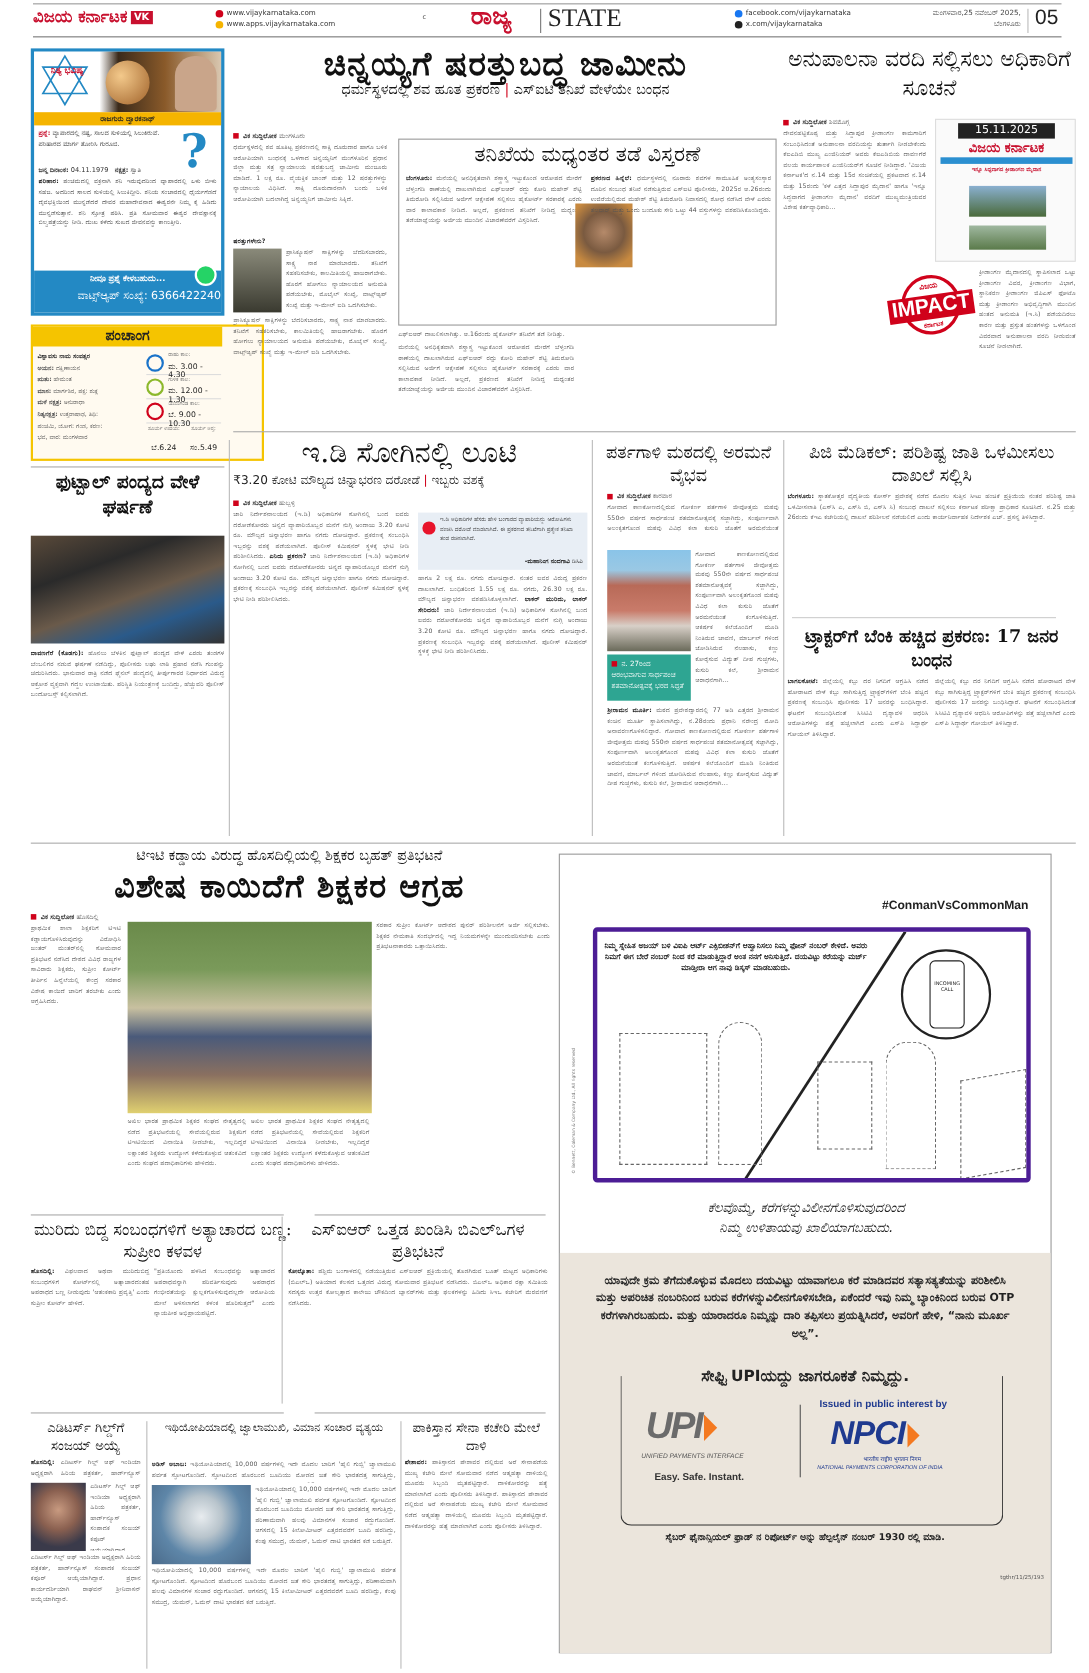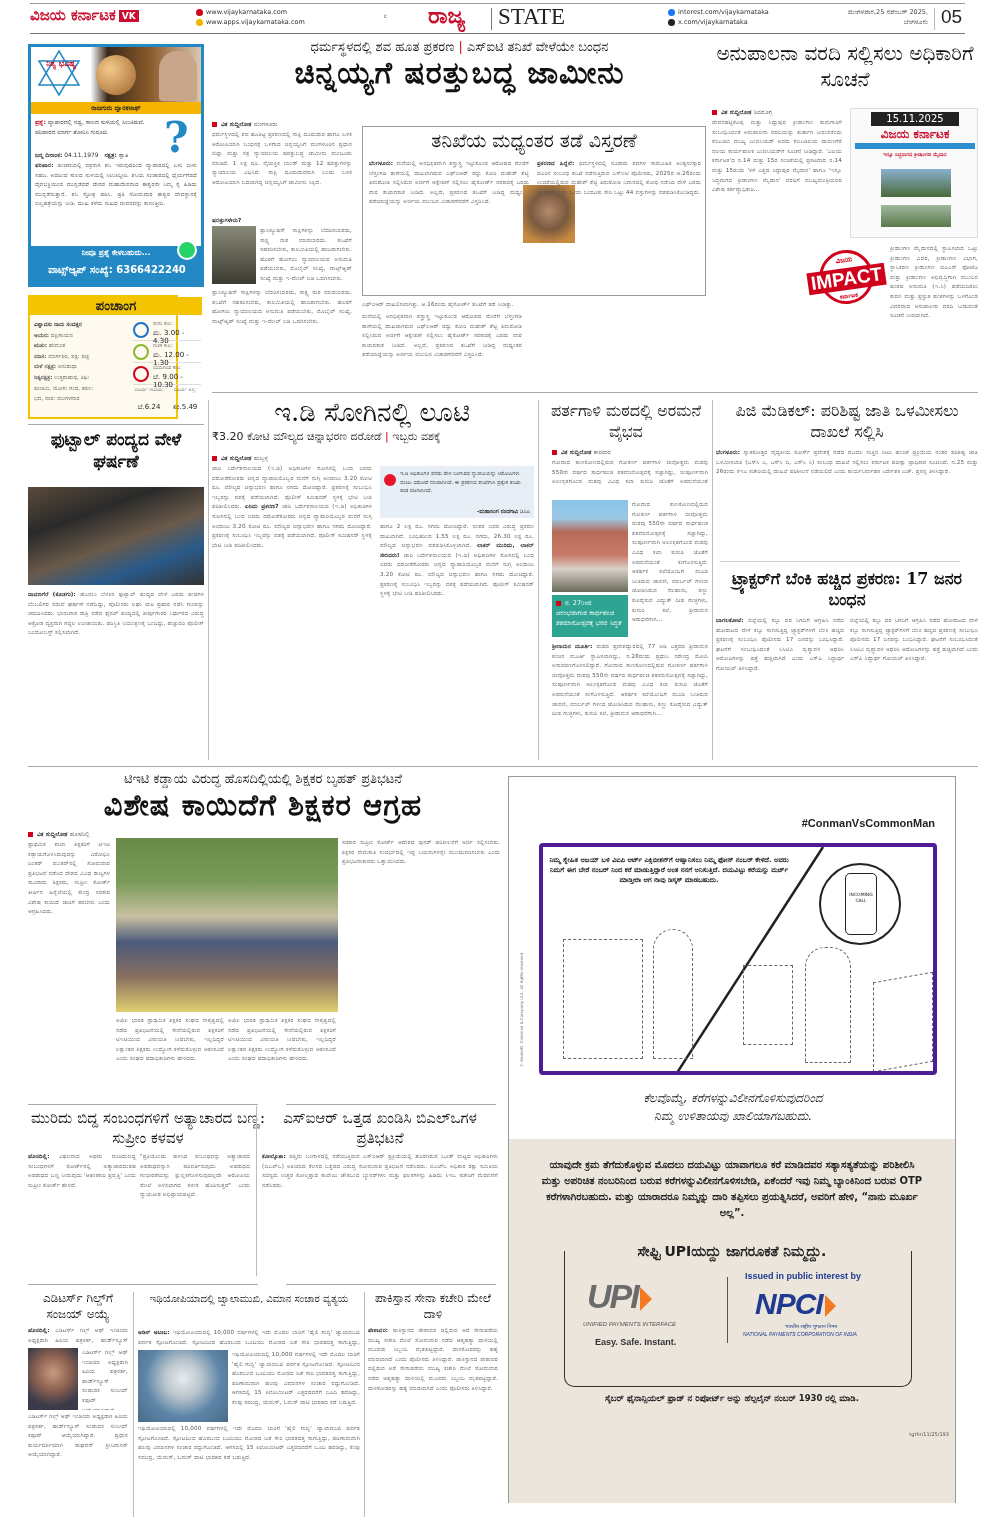--- a/index.html
+++ b/index.html
@@ -28,21 +28,21 @@
   </div>
   <div class="abs url-row" style="left:196px;top:7px">
     <div><span class="dot" style="background:#d0021b"></span><span>www.vijaykarnataka.com</span></div>
     <div><span class="dot" style="background:#f5b400"></span><span>www.apps.vijaykarnataka.com</span></div>
   </div>
   <div class="abs" style="left:384px;top:12px;font-size:6px;color:#555">c</div>
   <div class="abs" style="left:428px;top:2px;font-family:'DejaVu Serif',serif;font-weight:bold;font-size:22px;color:#c8102e">ರಾಜ್ಯ</div>
   <div class="abs" style="left:491px;top:8px;width:1px;height:22px;background:#777"></div>
   <div class="abs" style="left:498px;top:4px;font-family:Liberation Serif, serif;font-size:23px;color:#222">STATE</div>
   <div class="abs url-row" style="left:668px;top:7px">
-    <div><span class="dot" style="background:#1877f2"></span><span>interest.com/vijaykarnataka</span></div>
+    <div><span class="dot" style="background:#1877f2"></span><span>facebook.com/vijaykarnataka</span></div>
     <div><span class="dot" style="background:#222"></span><span>x.com/vijaykarnataka</span></div>
   </div>
   <div class="abs" style="left:810px;top:7px;font-size:6.5px;color:#444;text-align:right;width:118px;line-height:10px">
     <div>ಮಂಗಳವಾರ,25 ನವೆಂಬರ್ 2025,</div>
     <div>ಬೆಂಗಳೂರು</div>
   </div>
   <div class="abs" style="left:934px;top:8px;width:1px;height:22px;background:#bbb"></div>
   <div class="abs" style="left:941px;top:6px;font-family:'Liberation Sans',sans-serif;font-size:19px;color:#222">05</div>
   <div class="rule" style="left:30px;top:33px;width:935px;background:#777"></div>
 </div>
@@ -66,27 +66,27 @@
   </div>
   <div class="abs" style="left:4px;top:103px;width:165px;font-size:6px;line-height:10px;color:#333">
     <b>ಜನ್ಮ ದಿನಾಂಕ:</b> <span>04.11.1979</span>&nbsp;&nbsp;&nbsp;<b>ನಕ್ಷತ್ರ:</b> <span>ಸ್ವಾತಿ</span>
   </div>
   <div class="abs body-text" style="left:4px;top:114px;width:162px;height:82px;color:#444">
     <b style="color:#222">ಪರಿಹಾರ:</b> <span>ಪಂಚಮದಲ್ಲಿ ವಕ್ರನಾಗಿ ಶನಿ ಇರುವುದರಿಂದ ವ್ಯಾಪಾರದಲ್ಲಿ ಏಳು ಬೀಳು ಸಹಜ. ಅದರಿಂದ ಸಾಲದ ಸುಳಿಯಲ್ಲಿ ಸಿಲುಕಿದ್ದೀರಿ. ಶನಿಯ ಸಂಚಾರದಲ್ಲಿ ಧೈರ್ಯಗೆಡದೆ ದೈವಭಕ್ತಿಯಿಂದ ಮುನ್ನಡೆದರೆ ದೇವರ ಮಹಾದೇವನಾದ ಈಶ್ವರನೇ ನಿಮ್ಮ ಕೈ ಹಿಡಿದು ಮುನ್ನಡೆಸುತ್ತಾನೆ. ಶನಿ ಸ್ತೋತ್ರ ಪಠಿಸಿ. ಪ್ರತಿ ಸೋಮವಾರ ಈಶ್ವರ ದೇವಸ್ಥಾನಕ್ಕೆ ಬಿಲ್ವಪತ್ರೆಯನ್ನು ನೀಡಿ. ದುಃಖ ಕಳೆದು ಸುಖದ ಜೀವನವನ್ನು ಕಾಣುತ್ತೀರಿ.</span>
   </div>
   <div class="abs" style="left:0;top:199px;width:170px;height:38px;background:#2389c4">
     <div class="abs" style="left:0;top:2px;width:170px;text-align:center;font-size:7.5px;color:#fff;font-weight:bold">ನೀವೂ ಪ್ರಶ್ನೆ ಕೇಳಬಹುದು...</div>
     <div class="abs" style="left:146px;top:-6px;width:20px;height:20px;border-radius:50%;background:#25d366;border:2px solid #fff"></div>
-    <div class="abs" style="left:2px;top:18px;width:168px;text-align:center;font-size:10px;font-weight:bold;color:#fff">
+    <div class="abs" style="left:2px;top:18px;width:168px;text-align:right;font-size:10px;font-weight:normal;color:#fff">
       <span>ವಾಟ್ಸ್ಆ್ಯಪ್ ಸಂಖ್ಯೆ:</span> <span>6366422240</span>
     </div>
   </div>
 </div>
 
-<div class="abs" style="left:28px;top:295px;width:150px;height:124px;border:2px solid #f5c400;background:#fffaf0">
+<div class="abs" style="left:28px;top:295px;width:212px;height:124px;border:2px solid #f5c400;background:#fffaf0">
   <div class="abs" style="left:0;top:0;width:172px;height:18px;background:#f5c400;text-align:center;font-size:13px;font-weight:bold;line-height:18px;color:#222">ಪಂಚಾಂಗ</div>
   <div class="abs" style="left:4px;top:22px;width:98px;font-size:5.6px;line-height:10.6px;color:#555">
     <div><b></b><span style="font-weight:bold;color:#333">ವಿಶ್ವಾವಸು ನಾಮ ಸಂವತ್ಸರ</span></div>
     <div><b>ಅಯನ:</b> <span>ದಕ್ಷಿಣಾಯನ</span></div>
     <div><b>ಋತು:</b> <span>ಹೇಮಂತ</span></div>
     <div><b>ಮಾಸ:</b> <span>ಮಾರ್ಗಶಿರ, ಪಕ್ಷ: ಶುಕ್ಲ</span></div>
     <div><b>ಮಳೆ ನಕ್ಷತ್ರ:</b> <span>ಅನುರಾಧಾ</span></div>
     <div><b>ನಿತ್ಯನಕ್ಷತ್ರ:</b> <span>ಉತ್ತರಾಷಾಢ, ತಿಥಿ:</span></div>
     <div><span>ಪಂಚಮಿ, ಯೋಗ: ಗಂಡ, ಕರಣ:</span></div>
     <div><span>ಭವ, ವಾರ: ಮಂಗಳವಾರ</span></div>
@@ -110,24 +110,24 @@
     <div style="position:relative;height:30px">
       <span class="abs" style="left:0;top:2px;width:32px;font-size:4.8px;color:#666;text-align:center">ಸೂರ್ಯ ಉದಯ:</span>
       <span class="abs" style="left:0;top:18px;width:32px;font-size:7px;text-align:center">ಬೆ.6.24</span>
       <span class="abs" style="left:36px;top:2px;width:32px;font-size:4.8px;color:#666;text-align:center">ಸೂರ್ಯ ಅಸ್ತ:</span>
       <span class="abs" style="left:36px;top:18px;width:32px;font-size:7px;text-align:center">ಸಂ.5.49</span>
     </div>
   </div>
 </div>
 
 <div class="abs" style="left:212px;top:40px;width:495px">
+  <div class="hl" style="font-size:30px;margin-top:2px;letter-spacing:1px">ಚಿನ್ನಯ್ಯಗೆ ಷರತ್ತುಬದ್ಧ ಜಾಮೀನು</div>
   <div class="hl" style="font-size:13px;font-weight:normal">
     <span>ಧರ್ಮಸ್ಥಳದಲ್ಲಿ ಶವ ಹೂತ ಪ್ರಕರಣ</span> <span style="color:#d0021b">|</span> <span>ಎಸ್‌ಐಟಿ ತನಿಖೆ ವೇಳೆಯೇ ಬಂಧನ</span>
   </div>
-  <div class="hl" style="font-size:30px;margin-top:2px;letter-spacing:1px">ಚಿನ್ನಯ್ಯಗೆ ಷರತ್ತುಬದ್ಧ ಜಾಮೀನು</div>
 </div>
 <div class="abs dateline" style="left:212px;top:120px"><span class="red-sq"></span><span>ವಿಕ ಸುದ್ದಿಲೋಕ</span> <span style="font-weight:normal;color:#555">ಮಂಗಳೂರು</span></div>
 <div class="abs body-text" style="left:212px;top:130px;width:140px;height:84px">ಧರ್ಮಸ್ಥಳದಲ್ಲಿ ಶವ ಹೂತಿಟ್ಟ ಪ್ರಕರಣದಲ್ಲಿ ಸಾಕ್ಷಿ ದೂರುದಾರ ಹಾಗೂ ಬಳಿಕ ಆರೋಪಿಯಾಗಿ ಬಂಧನಕ್ಕೆ ಒಳಗಾದ ಚಿನ್ನಯ್ಯನಿಗೆ ಮಂಗಳೂರಿನ ಪ್ರಧಾನ ಜಿಲ್ಲಾ ಮತ್ತು ಸತ್ರ ನ್ಯಾಯಾಲಯ ಷರತ್ತುಬದ್ಧ ಜಾಮೀನು ಮಂಜೂರು ಮಾಡಿದೆ. 1 ಲಕ್ಷ ರೂ. ವೈಯಕ್ತಿಕ ಬಾಂಡ್ ಮತ್ತು 12 ಷರತ್ತುಗಳನ್ನು ನ್ಯಾಯಾಲಯ ವಿಧಿಸಿದೆ. ಸಾಕ್ಷಿ ದೂರುದಾರನಾಗಿ ಬಂದು ಬಳಿಕ ಆರೋಪಿಯಾಗಿ ಬದಲಾಗಿದ್ದ ಚಿನ್ನಯ್ಯನಿಗೆ ಜಾಮೀನು ಸಿಕ್ಕಿದೆ.</div>
 <div class="abs body-text" style="left:212px;top:216px;width:140px;height:10px;color:#222;font-weight:bold">ಷರತ್ತುಗಳೇನು?</div>
 <div class="img" style="left:212px;top:226px;width:44px;height:58px;background:linear-gradient(180deg,#8a8a7a,#3a3a30)"></div>
 <div class="abs body-text" style="left:260px;top:226px;width:92px;height:60px">ಪ್ರಾಸಿಕ್ಯೂಷನ್ ಸಾಕ್ಷಿಗಳನ್ನು ಬೆದರಿಸಬಾರದು, ಸಾಕ್ಷ್ಯ ನಾಶ ಮಾಡಬಾರದು. ತನಿಖೆಗೆ ಸಹಕರಿಸಬೇಕು, ಕಾಲಮಿತಿಯಲ್ಲಿ ಹಾಜರಾಗಬೇಕು. ಹೊರಗೆ ಹೋಗಲು ನ್ಯಾಯಾಲಯದ ಅನುಮತಿ ಪಡೆಯಬೇಕು, ಮೊಬೈಲ್ ಸಂಖ್ಯೆ, ವಾಟ್ಸ್ಆ್ಯಪ್ ಸಂಖ್ಯೆ ಮತ್ತು ಇ-ಮೇಲ್ ಐಡಿ ಒದಗಿಸಬೇಕು.</div>
 <div class="abs body-text" style="left:212px;top:288px;width:140px;height:96px">ಪ್ರಾಸಿಕ್ಯೂಷನ್ ಸಾಕ್ಷಿಗಳನ್ನು ಬೆದರಿಸಬಾರದು, ಸಾಕ್ಷ್ಯ ನಾಶ ಮಾಡಬಾರದು. ತನಿಖೆಗೆ ಸಹಕರಿಸಬೇಕು, ಕಾಲಮಿತಿಯಲ್ಲಿ ಹಾಜರಾಗಬೇಕು. ಹೊರಗೆ ಹೋಗಲು ನ್ಯಾಯಾಲಯದ ಅನುಮತಿ ಪಡೆಯಬೇಕು, ಮೊಬೈಲ್ ಸಂಖ್ಯೆ, ವಾಟ್ಸ್ಆ್ಯಪ್ ಸಂಖ್ಯೆ ಮತ್ತು ಇ-ಮೇಲ್ ಐಡಿ ಒದಗಿಸಬೇಕು.</div>
 
 <div class="abs" style="left:362px;top:126px;width:344px;height:170px;border:1px solid #999">
   <div class="hl" style="font-size:19px;font-weight:normal;margin-top:3px">ತನಿಖೆಯ ಮಧ್ಯಂತರ ತಡೆ ವಿಸ್ತರಣೆ</div>

